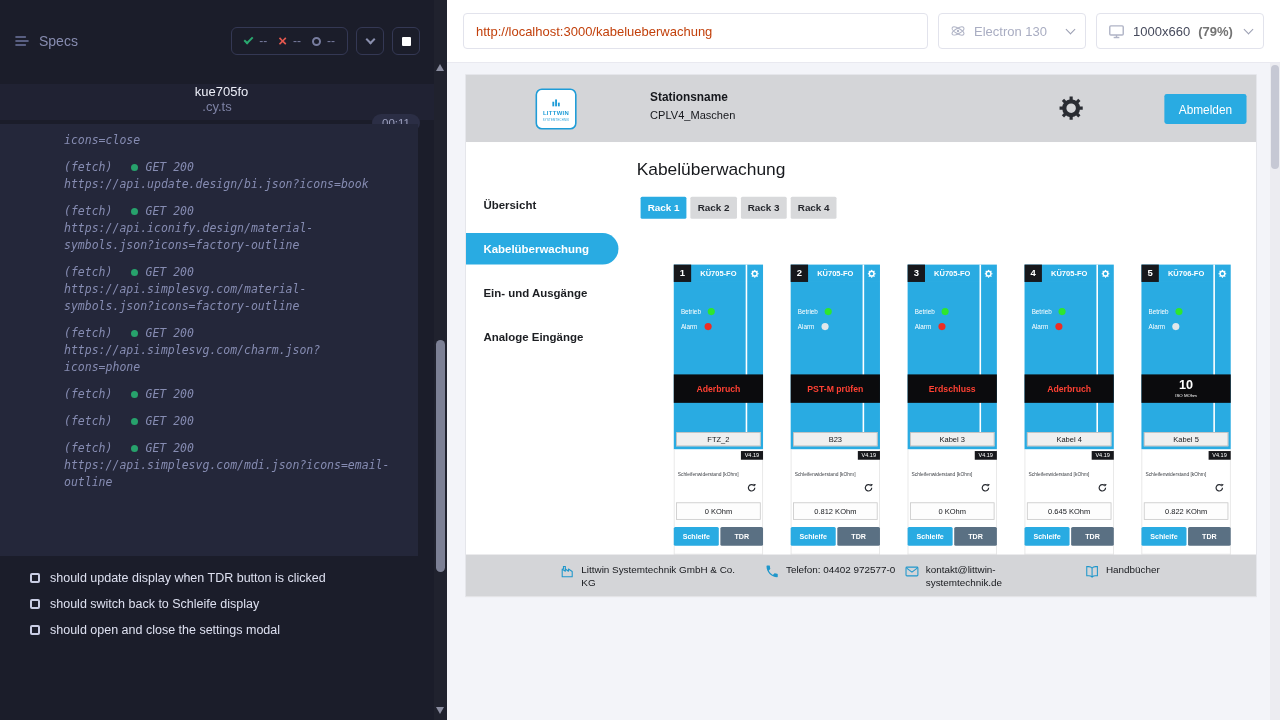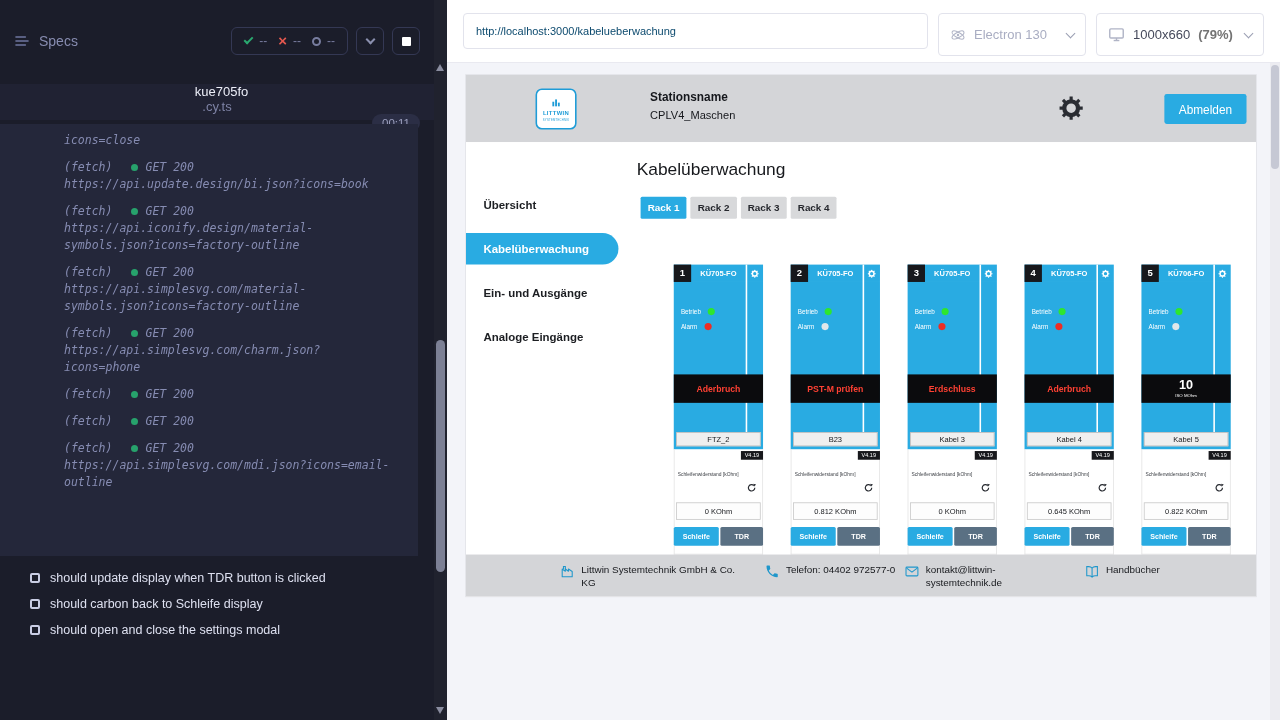--- a/index.html
+++ b/index.html
@@ -59,23 +59,23 @@
             border-left:4.5px solid transparent; border-right:4.5px solid transparent;
             border-top:7px solid #8a8da0; }
   .cy-thumb { position:absolute; top:340px; left:2px; width:9px; height:232px;
               background:#7c8095; border-radius:5px; }
 
   
   .right-pane { position:absolute; left:447px; top:0; width:833px; height:720px; background:#f3f4f9; }
   .toolbar { position:absolute; top:0; left:0; right:0; height:63px; background:#fff;
              border-bottom:1px solid #e9e9f0; }
   .url-input { position:absolute; left:16px; top:13px; width:465px; height:36px;
-               border:1px solid #e2e3ec; border-radius:4px; font-size:11px; color:#0c4a6e;
+               border:1px solid #e2e3ec; border-radius:4px; font-size:13px; color:#c2410c;
                padding:0 12px; background:#fff; font-family:inherit; outline:none; }
-  .tb-select { position:absolute; top:13px; height:43px; border:1px solid #e2e3ec; border-radius:4px;
+  .tb-select { position:absolute; top:13px; height:36px; border:1px solid #e2e3ec; border-radius:4px;
                display:flex; align-items:center; padding:0 11px; gap:8px; font-size:13px; background:#fff; }
   .browser-select { left:491px; width:148px; color:#a9adc2; }
   .viewport-select { left:649px; width:168px; color:#464a5c; }
   .tb-select svg { color:#b0b4c6; flex:none; }
   .vp-zoom { color:#737373;font-weight:bold; }
   .tb-chev { width:7px; height:7px; border-right:1.5px solid #9a9eb2; border-bottom:1.5px solid #9a9eb2;
              transform:rotate(45deg); margin-left:auto; margin-top:-3px; }
 
   .right-scrollbar { position:absolute; right:0; top:63px; width:10px; bottom:0; background:#ececf1; }
   .right-thumb { position:absolute; top:2px; left:1px; width:8px; height:104px;
@@ -354,21 +354,21 @@
       </div>
     </div>
 
     <div class="cy-tests">
       <div class="test-item">
         <span class="test-box"></span>
         <span>should update display when TDR button is clicked</span>
       </div>
       <div class="test-item">
         <span class="test-box"></span>
-        <span>should carbon back to Schleife display</span>
+        <span>should switch back to Schleife display</span>
       </div>
       <div class="test-item">
         <span class="test-box"></span>
         <span>should open and close the settings modal</span>
       </div>
     </div>
   </div>
 
   <div class="cy-scrollbar">
     <span class="tri-up"></span>

